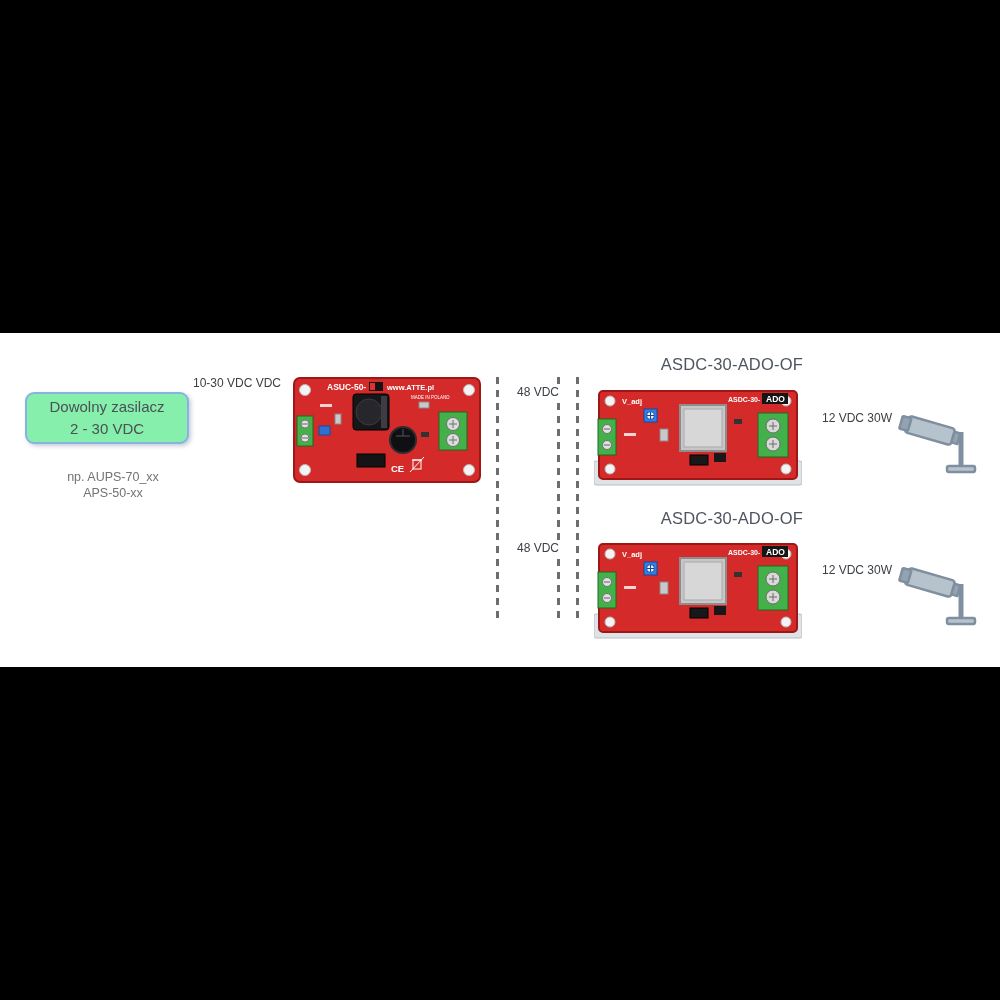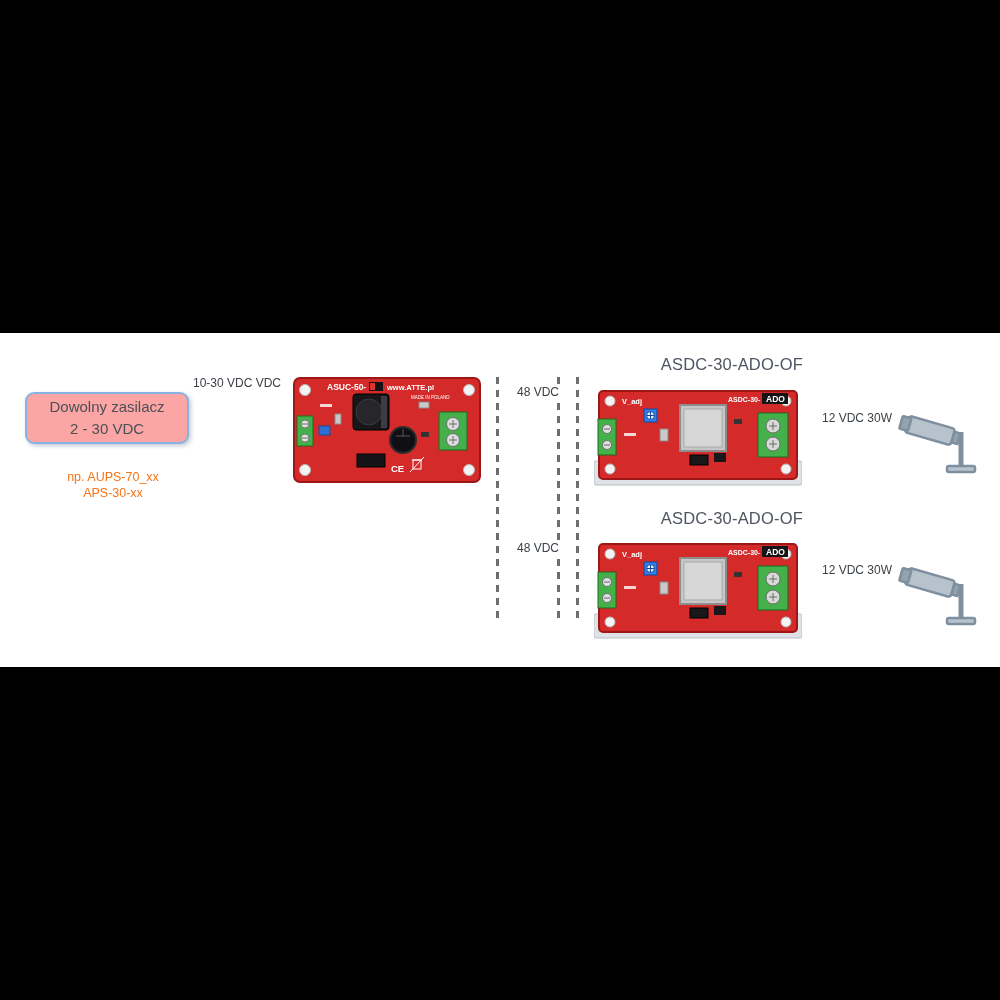--- a/index.html
+++ b/index.html
@@ -5,28 +5,28 @@
   html,body{margin:0;padding:0;background:#000;}
   .stage{
     position:relative;width:1000px;height:1000px;background:#000;
     font-family:"Liberation Sans",sans-serif;overflow:hidden;
   }
   .band{position:absolute;left:0;top:333px;width:1000px;height:334px;background:#ffffff;}
   .abs{position:absolute;}
 
   .source-box{
     left:25px;top:392px;width:160px;height:48px;
-    background:#fca5a5;border:2px solid #86b3e2;border-radius:9px;
+    background:#86efac;border:2px solid #86b3e2;border-radius:9px;
     box-shadow:2px 2px 4px rgba(90,110,140,.35);
     display:flex;flex-direction:column;align-items:center;justify-content:center;
     color:#4a5056;font-size:15px;line-height:1.45;text-align:center;
   }
   .source-note{
     left:33px;top:470px;width:160px;text-align:center;
-    color:#f97316;font-size:12.5px;line-height:1.25;
+    color:#737373;font-size:12.5px;line-height:1.25;
   }
   .small-label{
     color:#3b4046;font-size:12px;background:#ffffff;padding:0 2px;white-space:nowrap;
   }
   .receiver-title{
     width:210px;text-align:right;color:#4d5560;font-size:16.5px;letter-spacing:.2px;
   }
   .dash-line{
     width:3px;height:246px;top:377px;
     background:repeating-linear-gradient(to bottom,#6d6d6d 0 7px,transparent 7px 13px);
@@ -39,21 +39,21 @@
 
 <div class="stage">
   <div class="band"></div>
 
   <div class="abs source-box">
     <span>Dowolny zasilacz</span>
     <span>2 - 30 VDC</span>
   </div>
   <div class="abs source-note">
     <div>np. AUPS-70_xx</div>
-    <div>APS-30-xx</div>
+    <div>APS-50-xx</div>
   </div>
 
   <div class="abs small-label" style="left:191px;top:376px;">10-30 VDC VDC</div>
 
   <svg class="abs" style="left:293px;top:374px;" width="188" height="112" viewBox="0 0 188 112">
     <rect x="1" y="4" width="186" height="104" rx="6" fill="#d42a2a" stroke="#9e1717" stroke-width="2"></rect>
     <g>
       <circle cx="12" cy="16" r="5.5" fill="#f3f3f3" stroke="#b9b9b9"></circle>
       <circle cx="176" cy="16" r="5.5" fill="#f3f3f3" stroke="#b9b9b9"></circle>
       <circle cx="12" cy="96" r="5.5" fill="#f3f3f3" stroke="#b9b9b9"></circle>

